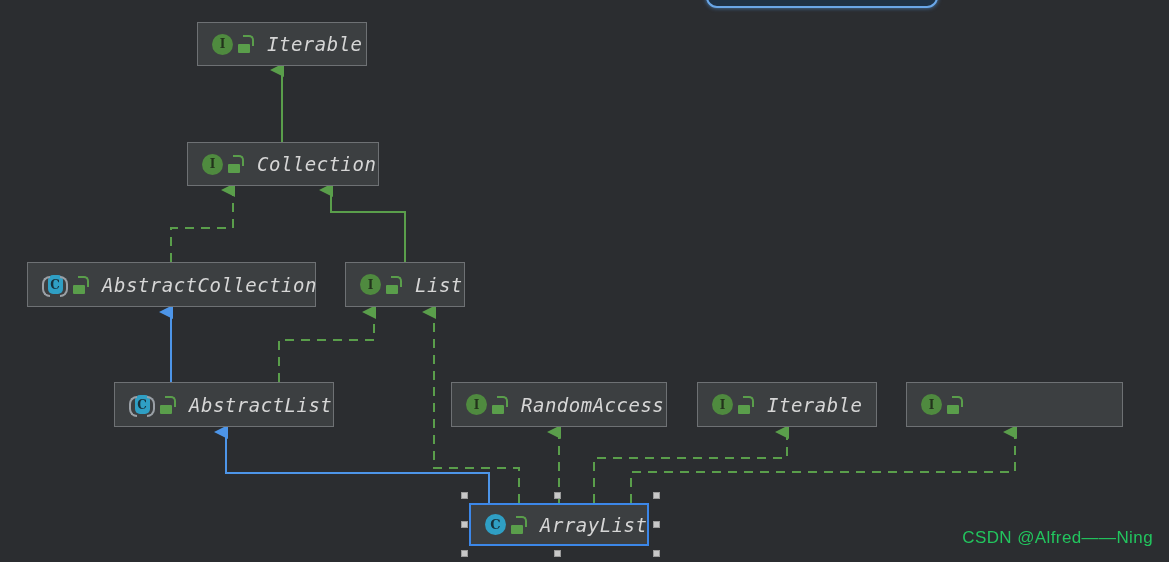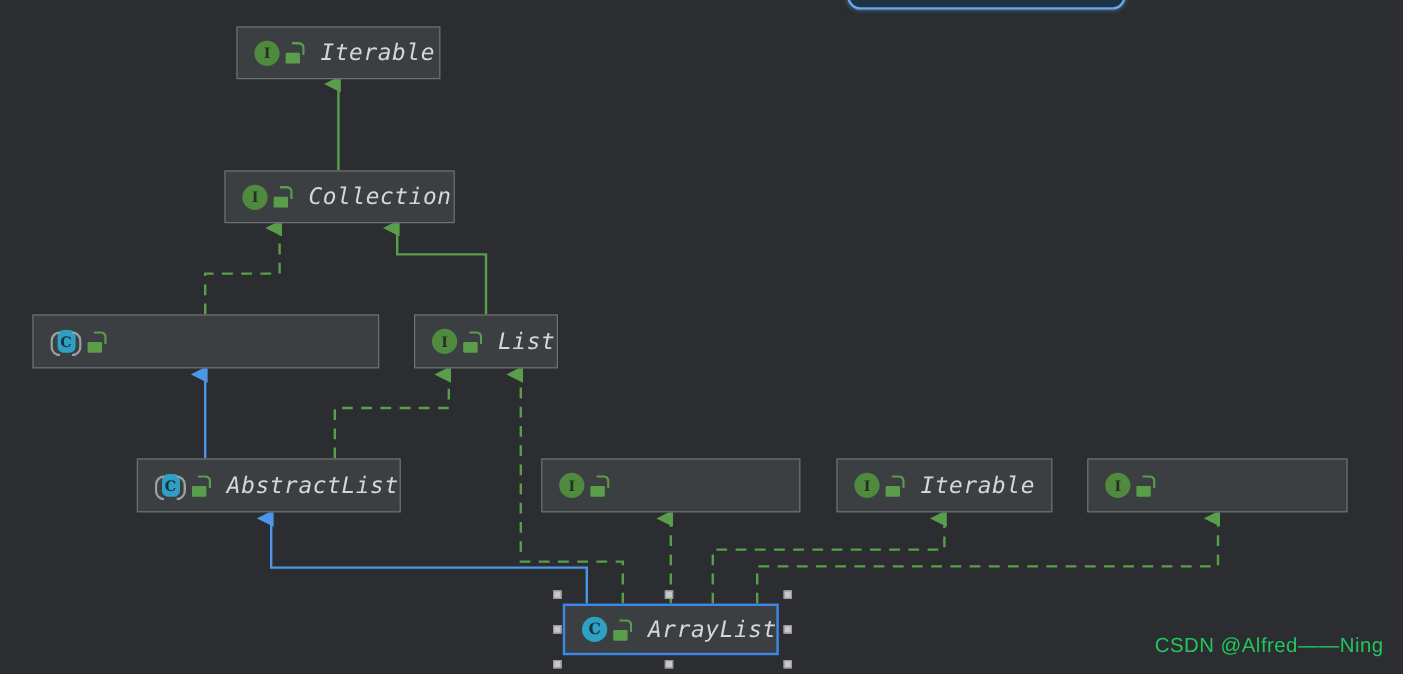--- a/index.html
+++ b/index.html
@@ -179,20 +179,21 @@
       <span class="ic-abstract">
         <span class="arc l"></span>
           <span class="core">C</span>
           <span class="arc r"></span>
       </span>
       <span class="ic-lock">
         <span class="shackle"></span>
           <span class="body"></span>
       </span>
     </span>
+    <span class="label">AbstractCollection</span>
   </div>
 
   <div class="node" style="left:345px;top:262px;width:120px;height:45px;">
     <span class="icons">
       <span class="ic-interface">I</span>
       <span class="ic-lock">
         <span class="shackle"></span>
           <span class="body"></span>
       </span>
     </span>
@@ -215,20 +216,21 @@
   </div>
 
   <div class="node" style="left:451px;top:382px;width:216px;height:45px;">
     <span class="icons">
       <span class="ic-interface">I</span>
       <span class="ic-lock">
         <span class="shackle"></span>
           <span class="body"></span>
       </span>
     </span>
+    <span class="label">RandomAccess</span>
   </div>
 
   <div class="node" style="left:697px;top:382px;width:180px;height:45px;">
     <span class="icons">
       <span class="ic-interface">I</span>
       <span class="ic-lock">
         <span class="shackle"></span>
           <span class="body"></span>
       </span>
     </span>

